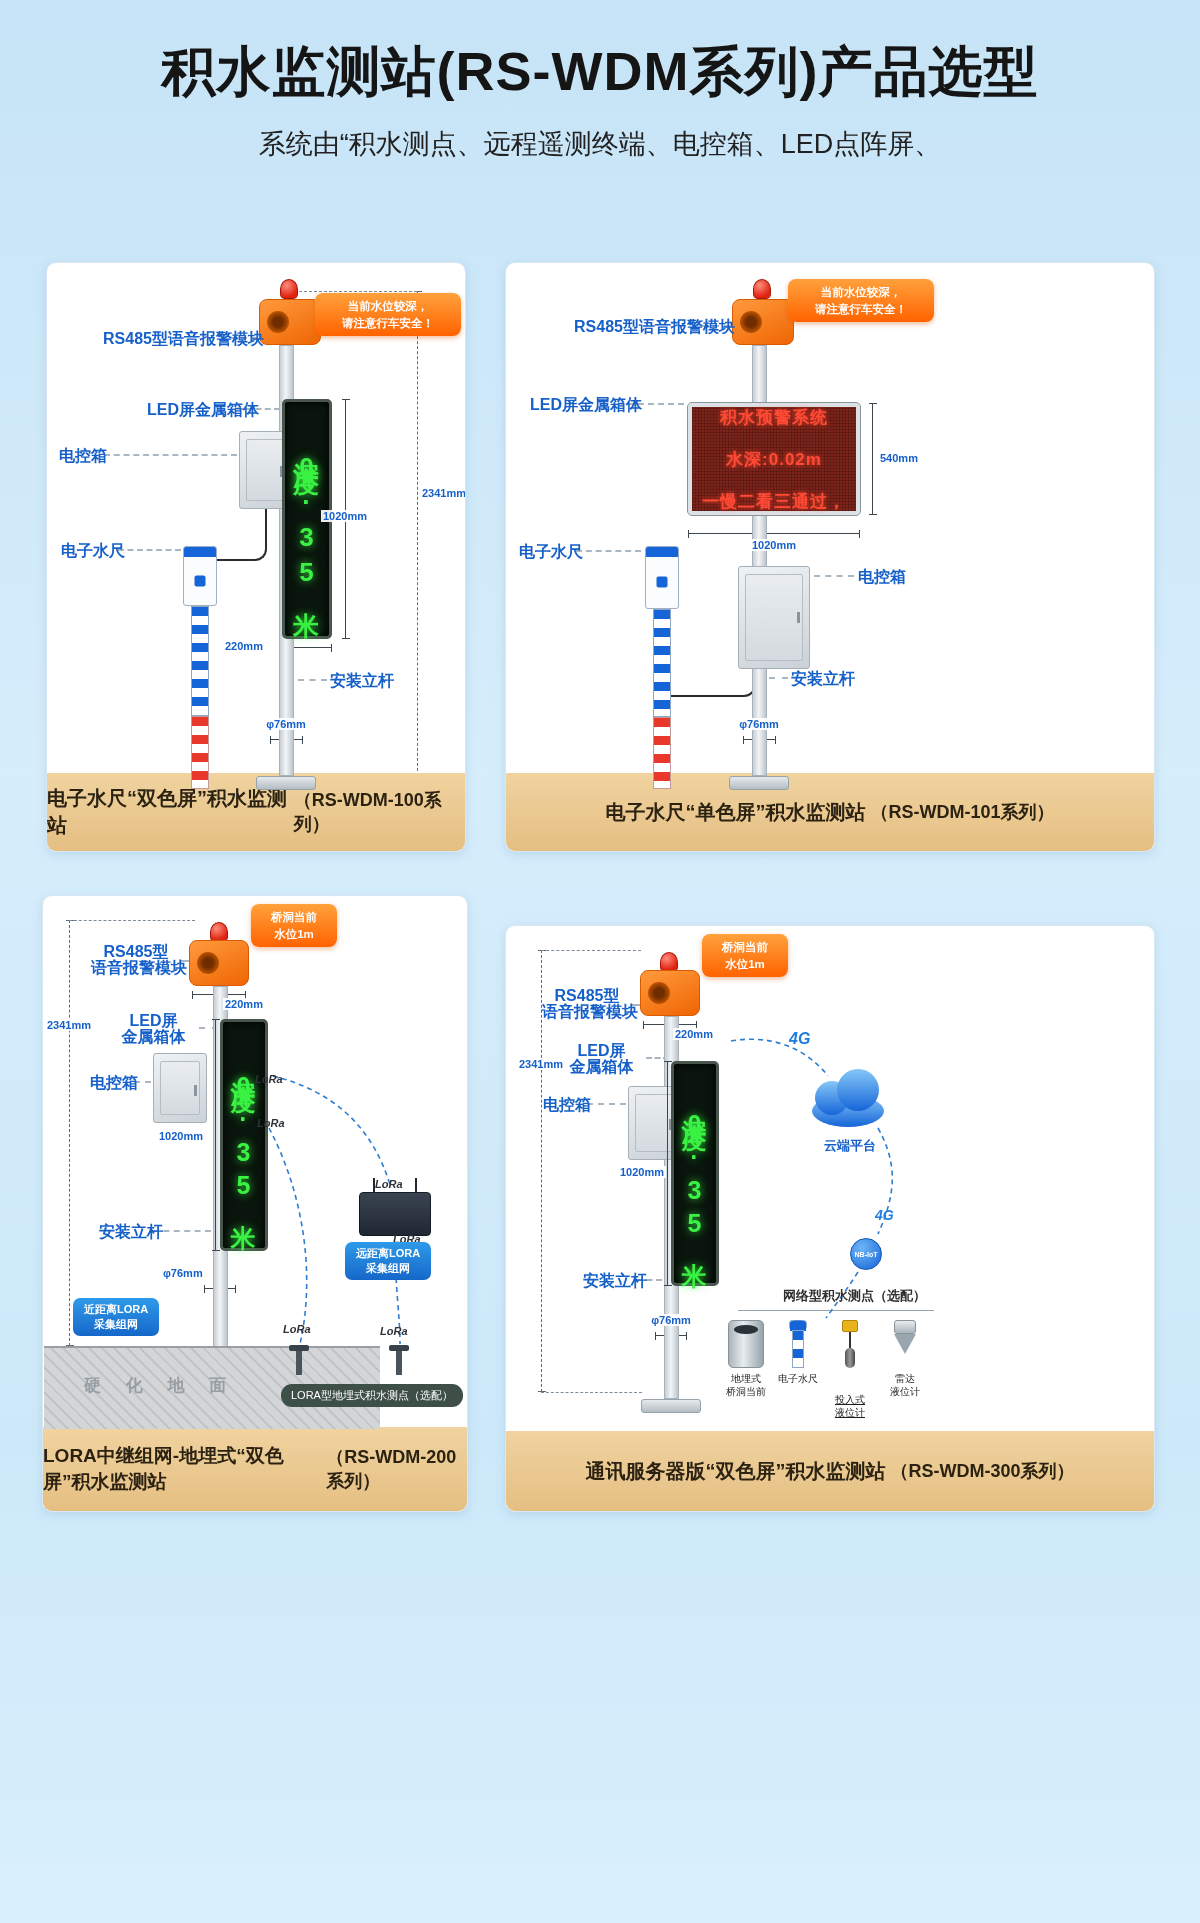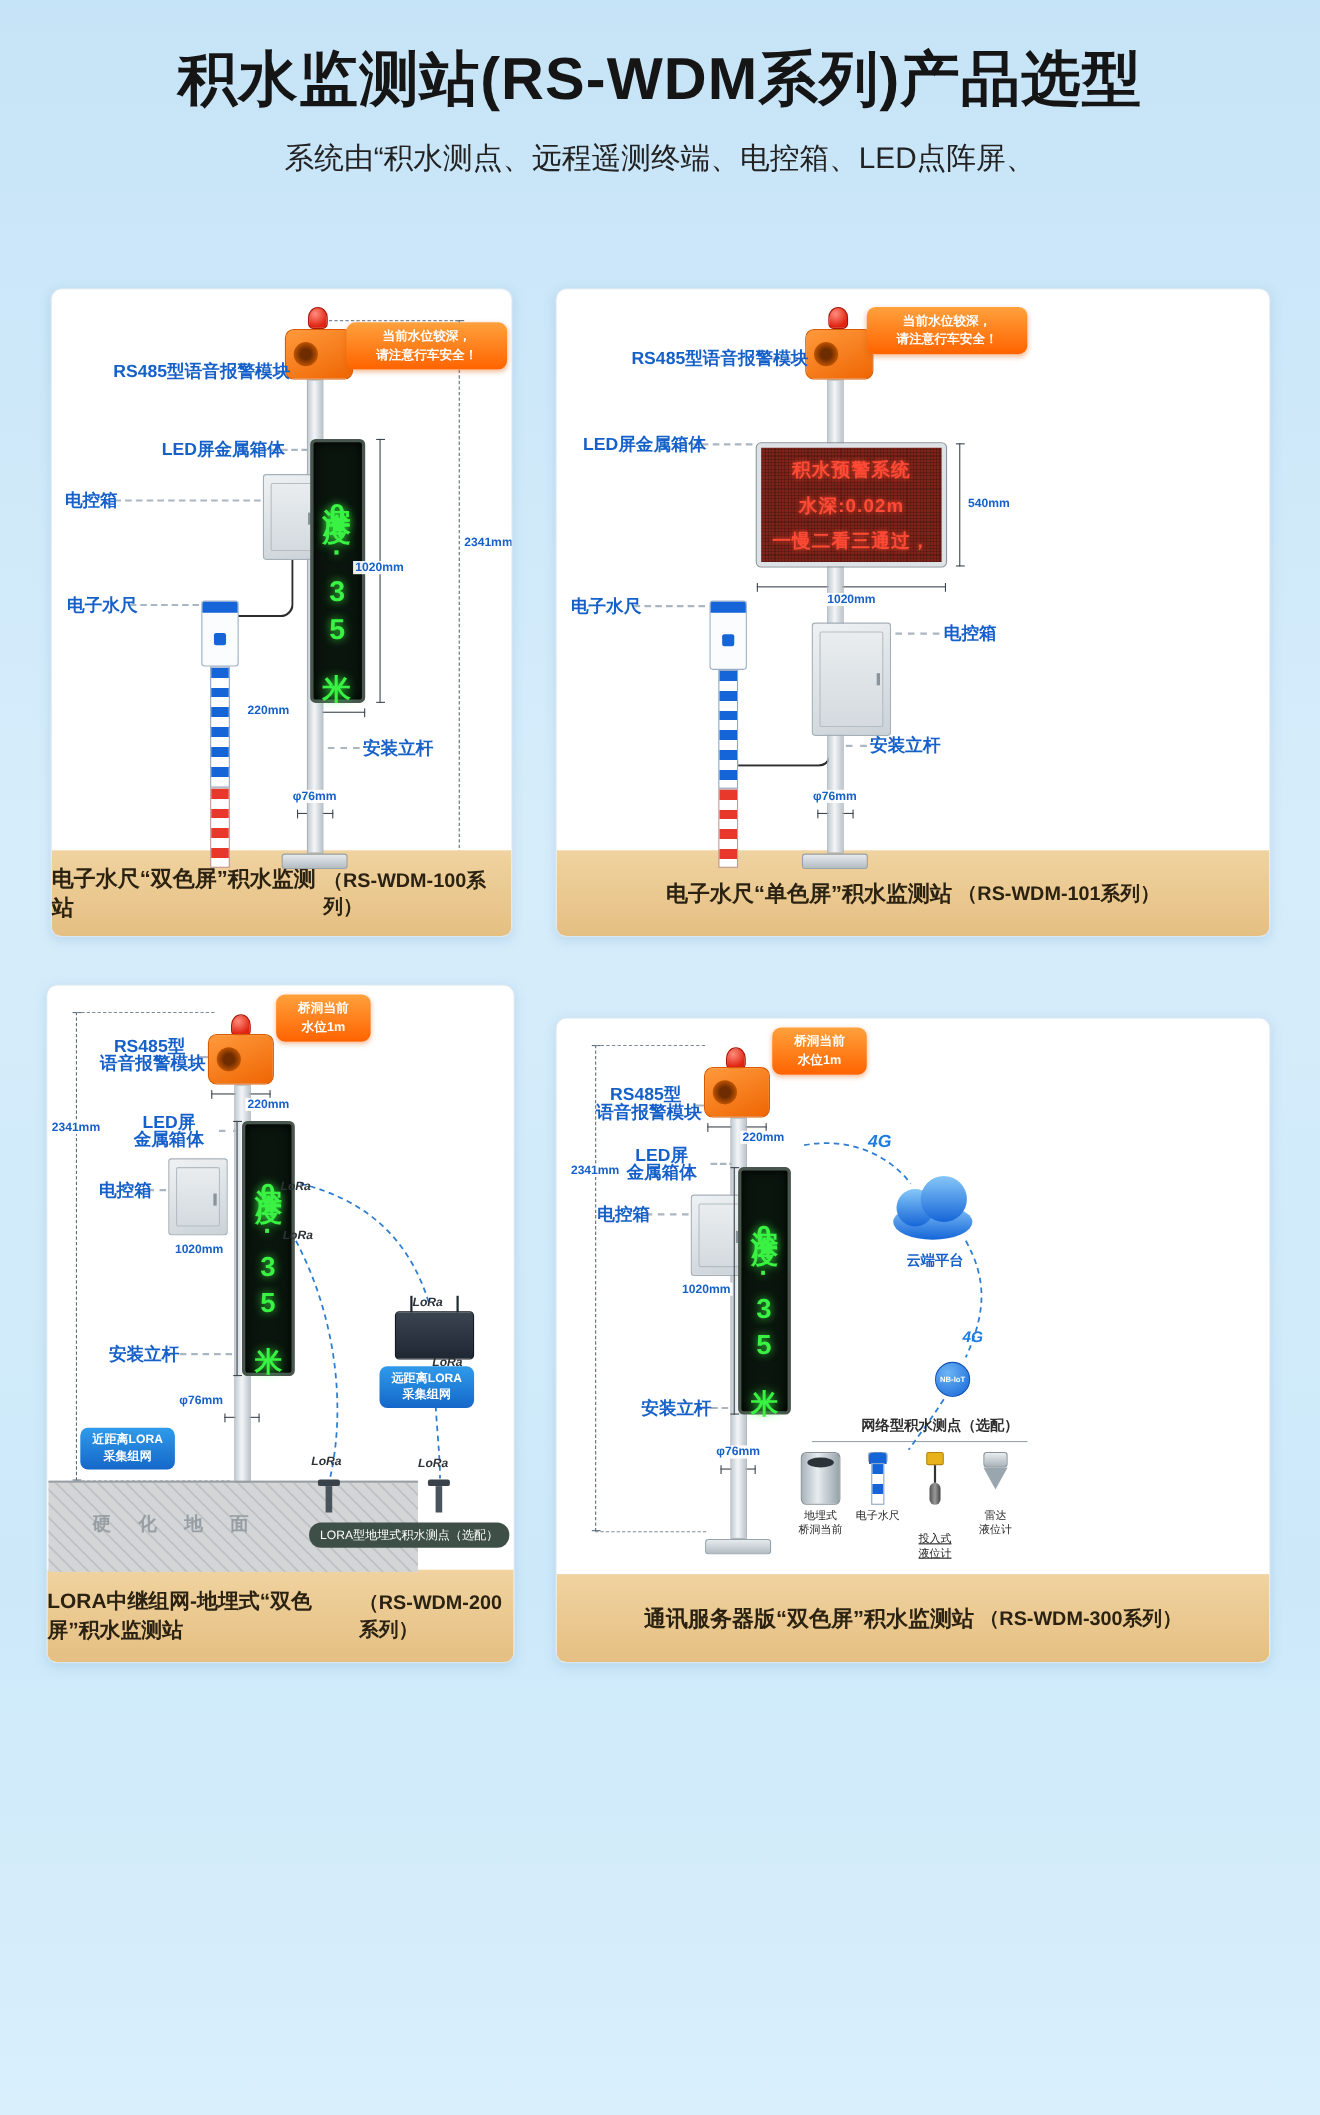--- a/index.html
+++ b/index.html
@@ -47,21 +47,21 @@
           border:1px solid #a8b2ba; z-index:2; }
   .pbase { position:absolute; height:14px; background:linear-gradient(180deg,#e6eaed,#b4bdc4);
            border:1px solid #97a2aa; border-radius:3px; z-index:2; }
   .gscreen { position:absolute; width:50px; background:#0a150d; border:3px solid #48564d; border-radius:5px;
              display:flex; align-items:center; justify-content:center; z-index:4;
              box-shadow:inset 0 0 10px #000; }
   .gscreen .txt { writing-mode:vertical-rl; text-orientation:upright; color:#3af243; font-weight:bold;
                   font-size:26px; letter-spacing:5px; text-shadow:0 0 8px rgba(58,242,67,.85); }
   .rscreen { position:absolute; background:#7c231a; border:4px solid #dde2e6; outline:1px solid #8a949a;
              border-radius:4px; display:flex; flex-direction:column; align-items:center; justify-content:center;
-             gap:9px; z-index:4;
+             gap:19px; z-index:4;
              background-image:repeating-linear-gradient(0deg,rgba(0,0,0,.18) 0 1px,transparent 1px 3px),
                               repeating-linear-gradient(90deg,rgba(0,0,0,.18) 0 1px,transparent 1px 3px); }
   .rscreen .rl { color:#ff4a36; font-weight:bold; font-size:17px; letter-spacing:1px;
                  text-shadow:0 0 5px rgba(255,70,45,.9); }
   .cbox { position:absolute; background:linear-gradient(160deg,#eff2f4,#cbd2d7); border:1px solid #a5afb7;
           border-radius:3px; z-index:3; }
   .cbox::before { content:""; position:absolute; inset:7px 6px; border:1px solid #b4bdc4; border-radius:2px;
           background:linear-gradient(180deg,#e9edf0,#d4dadf); }
   .cbox::after { content:""; position:absolute; right:9px; top:45%; width:3px; height:11px; background:#8a949c; }
   .wire { position:absolute; border-right:2px solid #2c2c2c; border-bottom:2px solid #2c2c2c;

